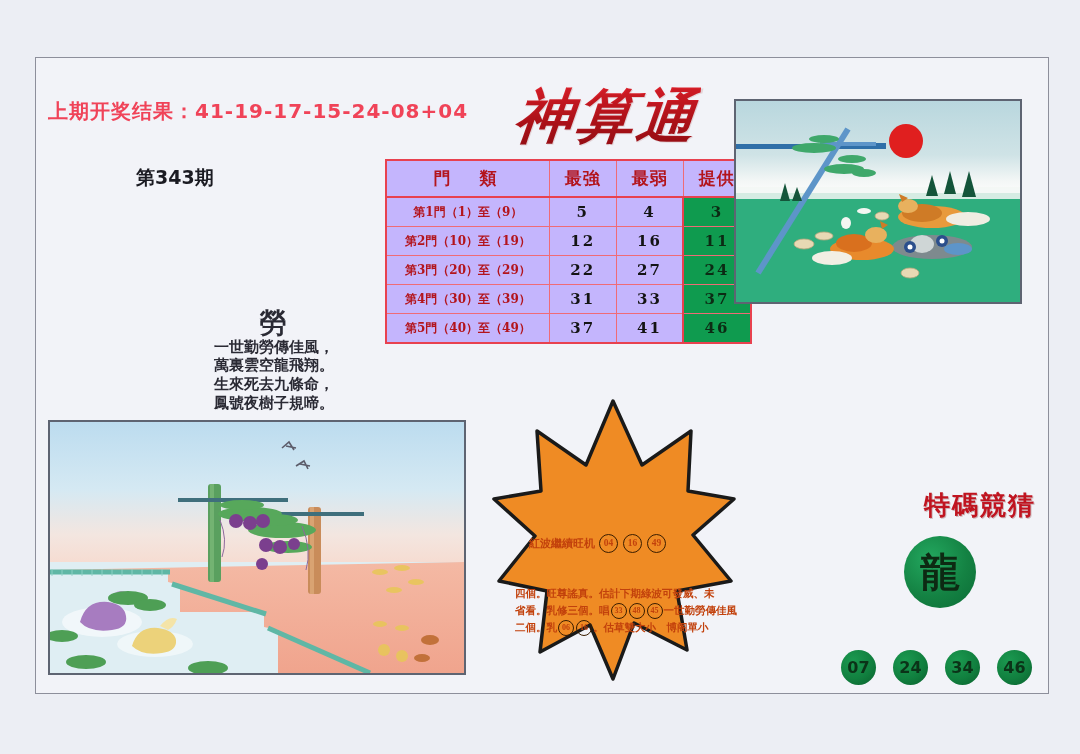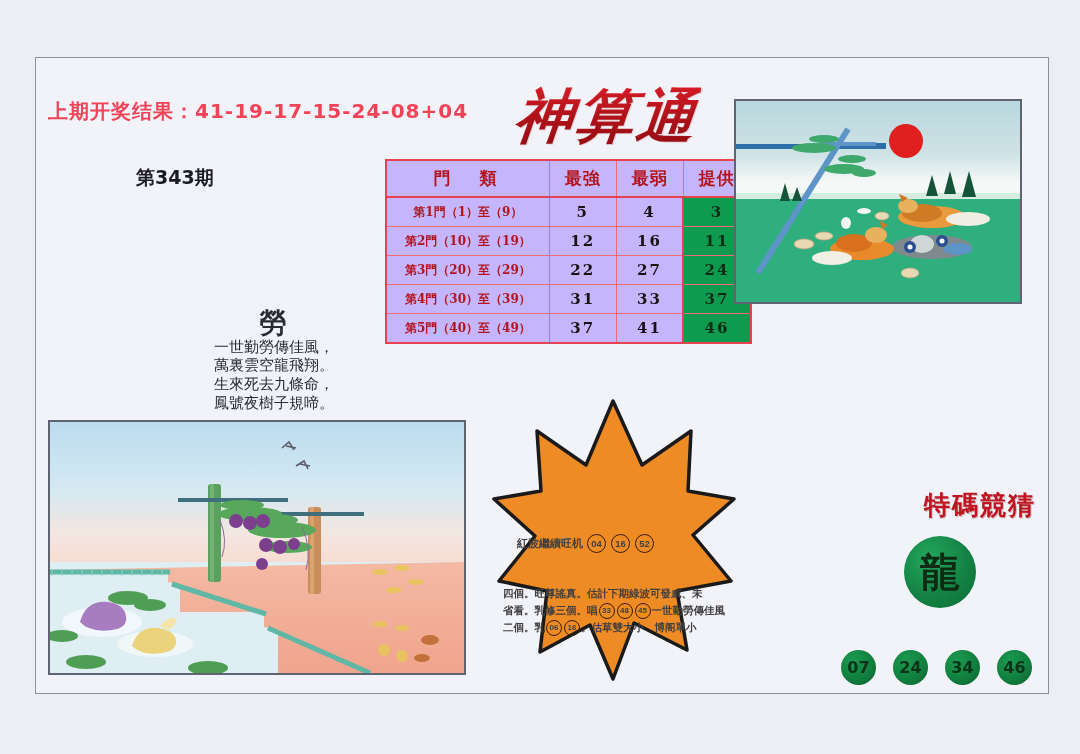--- a/index.html
+++ b/index.html
@@ -72,36 +72,36 @@
     background:#0f9b4f;color:#0c2b14;font-size:15px;letter-spacing:2px;
     border-left:2px solid #e8414f;
   }
   
   .poem{
     position:absolute;left:138px;top:250px;width:200px;text-align:center;
     font-family:"DejaVu Serif","Liberation Serif",serif;
     color:#2a2a34;
   }
   .poem .big{font-size:27px;font-weight:bold;letter-spacing:2px;line-height:1.1;}
-  .poem .line{font-size:15px;letter-spacing:0px;line-height:1.25;white-space:nowrap;}
+  .poem .line{font-size:15px;letter-spacing:0px;line-height:1.25;white-space:nowrap;font-weight:bold;}
   
   .pic{
     position:absolute;border:2px solid #5e6472;background:#fff;overflow:hidden;
     box-sizing:border-box;
   }
   #pic-top{left:698px;top:41px;width:288px;height:205px;}
   #pic-bottom{left:12px;top:362px;width:418px;height:255px;}
   
   .starburst{
     position:absolute;left:455px;top:337px;width:245px;height:290px;
   }
   .starburst svg{position:absolute;inset:0;}
   .burst-text{
-    position:absolute;left:4px;top:0;width:100%;height:100%;
-    color:#404040;font-family:Liberation Sans, sans-serif;
+    position:absolute;left:16px;top:0;width:100%;height:100%;
+    color:#c2410c;font-family:Liberation Serif, serif;
   }
   .burst-line1{
     position:absolute;left:22px;top:139px;width:215px;
     font-size:11px;font-weight:bold;white-space:nowrap;
     display:flex;align-items:center;gap:3px;
   }
   .burst-body{
     position:absolute;left:8px;top:190px;width:240px;
     font-size:10.5px;line-height:17px;font-weight:bold;
   }
@@ -367,21 +367,21 @@
 
   <div class="starburst">
     <svg viewBox="0 0 245 290" width="245" height="290">
       <polygon points="122,6 151,70 200,36 197,96 243,104 202,140 240,186 186,196 196,255 143,228 122,284 99,230 49,257 56,196 8,186 44,141 3,104 50,96 46,36 95,70" fill="#ef8b24" stroke="#1a1a1a" stroke-width="3.5" stroke-linejoin="round"></polygon>
     </svg>
     <div class="burst-text">
       <div class="burst-line1">
         <span>紅波繼續旺机</span>
         <span class="onum">04</span>
         <span class="onum">16</span>
-        <span class="onum">52</span>
+        <span class="onum">49</span>
       </div>
       <div class="burst-body">
         <div class="brow">
           <span>四個。旺尊謠真。估計下期綠波可發威、未</span>
         </div>
         <div class="brow">
           <span>省看。乳修三個。唱</span>
           <span class="onum sm">33</span>
           <span class="onum sm">48</span>
           <span class="onum sm">45</span>

